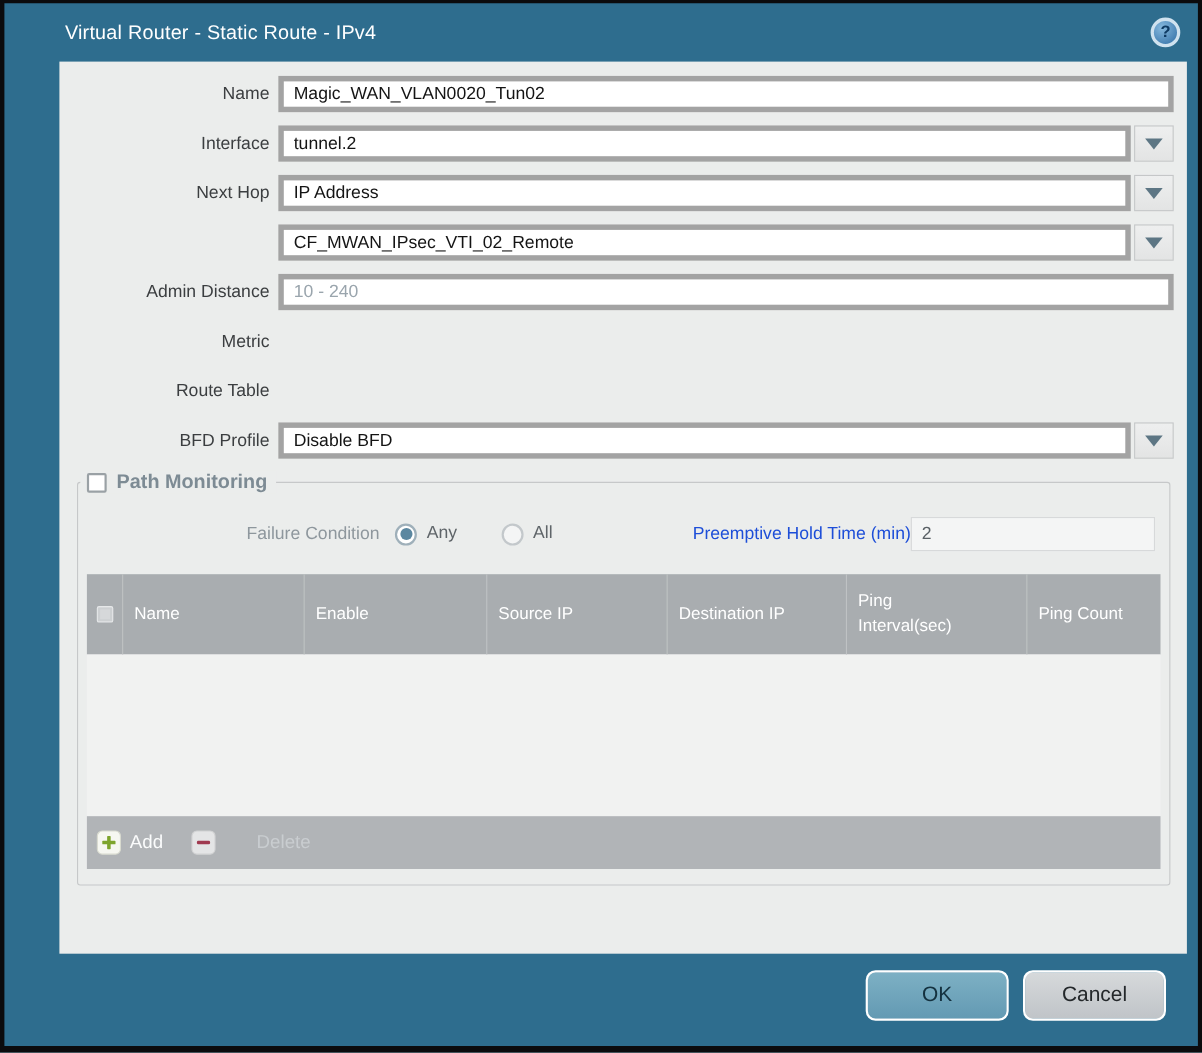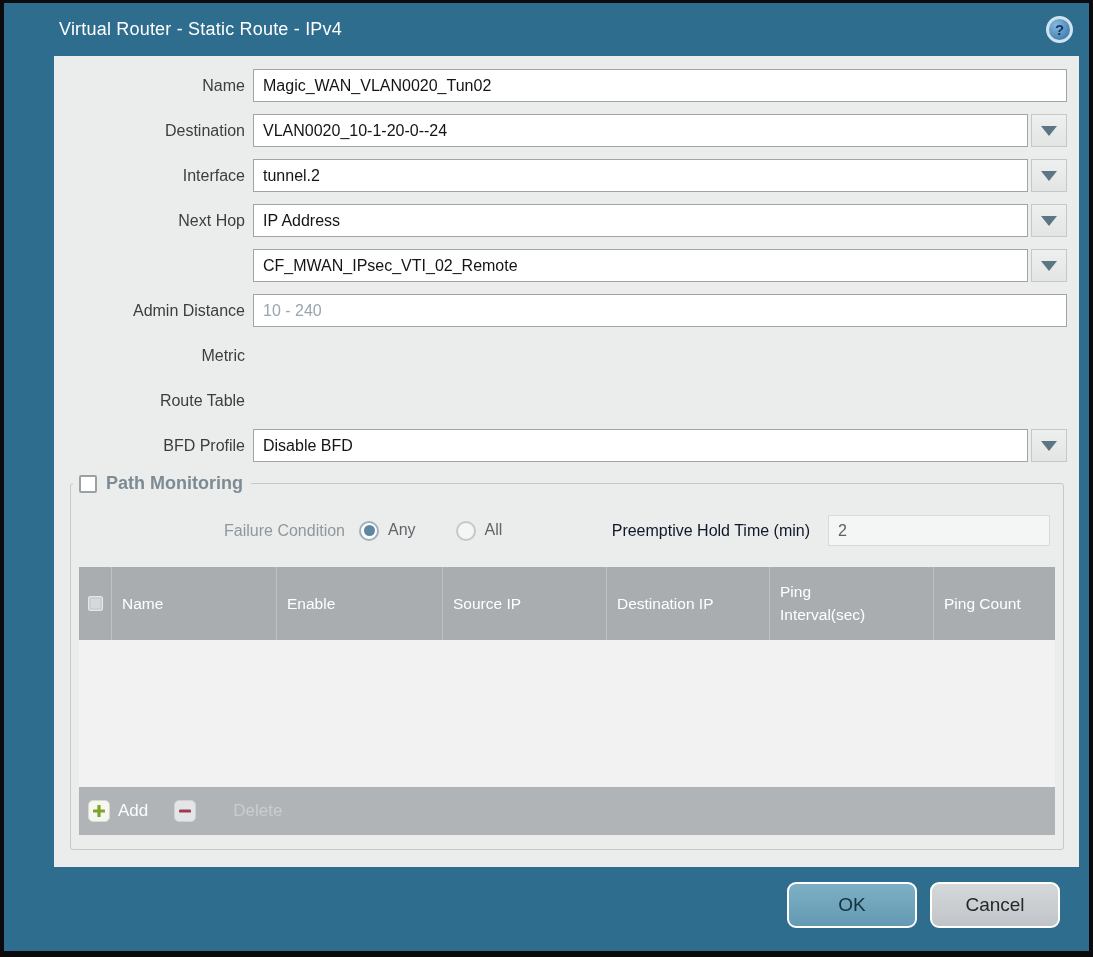--- a/index.html
+++ b/index.html
@@ -41,21 +41,21 @@
 
   .form-row { display: flex; align-items: center; height: 33px; margin-bottom: 12px; }
   .form-label {
     width: 191px; flex: 0 0 191px;
     text-align: right; padding-right: 0;
     color: #3b3e40; font-size: 16px;
   }
   .field-wrap { flex: 1; display: flex; height: 33px; margin-left: 8px; margin-right: 12px; }
   .text-input {
     flex: 1; height: 33px; min-width: 0;
-    border: 1px solid #a3a3a3; background: #ffffff;
+    border: 5px solid #a3a3a3; background: #ffffff;
     font-family: "Liberation Sans", sans-serif;
     font-size: 16px; color: #141414; padding: 0 9px;
     outline: none;
   }
   .text-input::placeholder { color: #9aa5ad; opacity: 1; }
   .combo-btn {
     flex: 0 0 36px; width: 36px; height: 33px; margin-left: 3px;
     border: 1px solid #c5c7c8;
     background: linear-gradient(#eeefef, #e3e4e4);
     display: flex; align-items: center; justify-content: center;
@@ -95,21 +95,21 @@
   .radio-circle {
     width: 20px; height: 20px; border-radius: 50%;
     border: 2px solid #c3c8cb; background: #f4f5f5;
     display: flex; align-items: center; justify-content: center;
     cursor: pointer;
   }
   .radio-circle.selected { border-color: #9fb0ba; background: #ffffff; }
   .radio-circle.selected .dot { width: 11px; height: 11px; border-radius: 50%; background: #5b87a0; }
   .radio-label { color: #5f6569; font-size: 16px; }
   .fc-spacer { flex: 1; }
-  .preempt-label { color: #0f172a; font-size: 16px; text-align: right; margin-right: 18px; }
+  .preempt-label { color: #1d4ed8; font-size: 16px; text-align: right; margin-right: 0; }
   .preempt-input {
     width: 222px; height: 31px; margin-right: 5px;
     border: 1px solid #d7d9da; background: #f4f5f5;
     color: #5a6166; font-size: 16px; padding: 0 9px;
     font-family: "Liberation Sans", sans-serif;
     outline: none;
   }
 
   
   .pm-table { margin-top: 20px; }
@@ -178,29 +178,20 @@
 
   <div class="content">
 
     <div class="form-row">
       <div class="form-label">Name</div>
       <div class="field-wrap">
         <input class="text-input" type="text" value="Magic_WAN_VLAN0020_Tun02" style="">
       </div>
     </div>
 
-    <div class="form-row">
-      <div class="form-label">Destination</div>
-      <div class="field-wrap">
-        <input class="text-input" type="text" value="VLAN0020_10-1-20-0--24" style="">
-        <div class="combo-btn">
-          <div class="combo-arrow"></div>
-        </div>
-      </div>
-    </div>
 
     <div class="form-row">
       <div class="form-label">Interface</div>
       <div class="field-wrap">
         <input class="text-input" type="text" value="tunnel.2" style="">
         <div class="combo-btn">
           <div class="combo-arrow"></div>
         </div>
       </div>
     </div>

